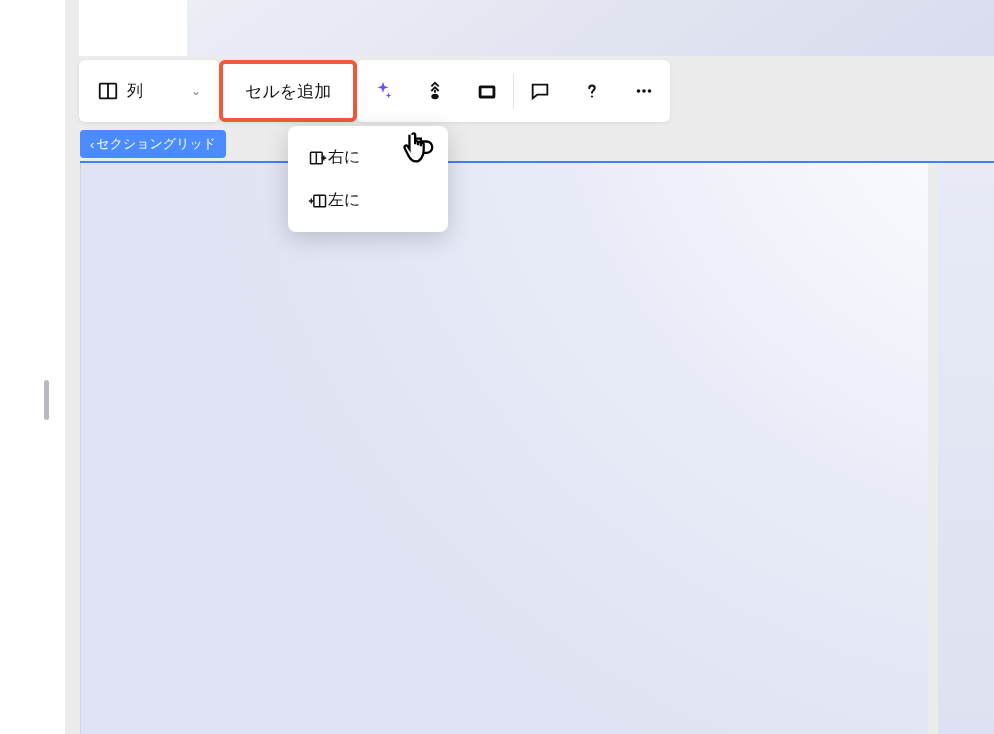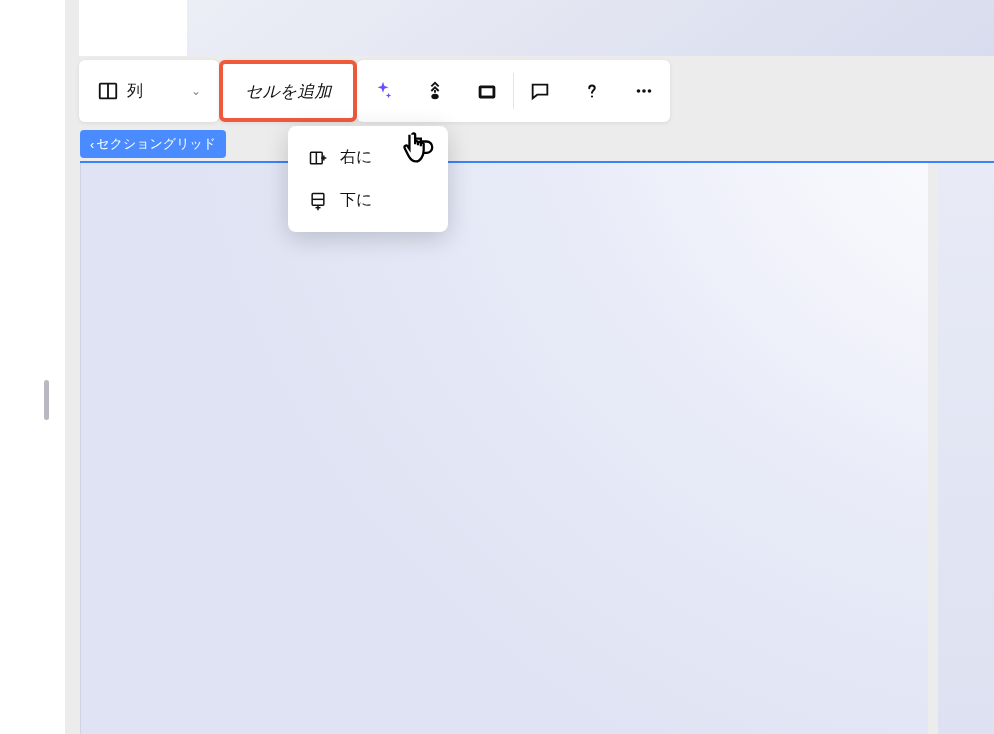--- a/index.html
+++ b/index.html
@@ -78,21 +78,21 @@
   border-radius: 6px;
   margin-left: 10px;
 }
 .add-cell-btn {
   height: 58px;
   padding: 0 22px;
   display: flex;
   align-items: center;
   cursor: pointer;
 }
-.add-cell-btn .lbl { font-size: 17px; color: #111; font-style: italic; }
+.add-cell-btn .lbl { font-size: 17px; color: #111; }
 .icon-row {
   margin-left: 0;
   display: flex;
   align-items: center;
 }
 .icon-btn {
   width: 52px;
   height: 62px;
   display: flex;
   align-items: center;
@@ -154,21 +154,20 @@
   width: 160px;
   background: #fff;
   border-radius: 8px;
   box-shadow: 0 6px 24px rgba(0,0,0,0.18);
   padding: 10px 0;
   z-index: 20;
 }
 .dd-item {
   display: flex;
   align-items: center;
-  gap: 12px;
   padding: 11px 20px;
   cursor: pointer;
 }
 .dd-item .lbl { font-size: 16px; color: #111; }
 .dd-item svg { width: 20px; height: 20px; }
 
 .cursor {
   position: absolute;
   left: 399px;
   top: 129px;
@@ -274,26 +273,26 @@
       <svg viewBox="0 0 24 24" fill="none" stroke="#111" stroke-width="1.8">
         <rect x="3" y="5" width="14" height="14" rx="1"></rect>
         <line x1="10" y1="5" x2="10" y2="19"></line>
         <line x1="19" y1="9" x2="19" y2="15"></line>
         <line x1="16" y1="12" x2="22" y2="12"></line>
       </svg>
       <span class="lbl">右に</span>
     </div>
     <div class="dd-item">
       <svg viewBox="0 0 24 24" fill="none" stroke="#111" stroke-width="1.8">
-        <rect x="5" y="3" width="14" height="14" rx="1"></rect>
-        <line x1="5" y1="10" x2="19" y2="10"></line>
-        <line x1="9" y1="20" x2="15" y2="20"></line>
-        <line x1="12" y1="17" x2="12" y2="23"></line>
+        <rect x="7" y="5" width="14" height="14" rx="1"></rect>
+        <line x1="14" y1="5" x2="14" y2="19"></line>
+        <line x1="4" y1="9" x2="4" y2="15"></line>
+        <line x1="1" y1="12" x2="7" y2="12"></line>
       </svg>
-      <span class="lbl">下に</span>
+      <span class="lbl">左に</span>
     </div>
   </div>
 
   <div class="cursor">
     <svg viewBox="0 0 40 46" fill="#fff" stroke="#000" stroke-width="2.4">
       <path d="M14 10 v20 l5-5 h10 a6 6 0 0 0 0-12 h-6 v-3 z" fill="#fff"></path>
       <path d="M14 6 c0-2 3-2 3 0 v10 M17 14 c0-2 3-2 3 0 v3 M20 15 c0-2 3-2 3 0 v3 M23 16 c0-2 3-2 3 0 v6 c0 7-4 12-8 12 -3 0-6-2-8-6 l-4-8 c-1-2 2-4 3-2 l2 3 V6" fill="#fff"></path>
     </svg>
   </div>
 </div>

